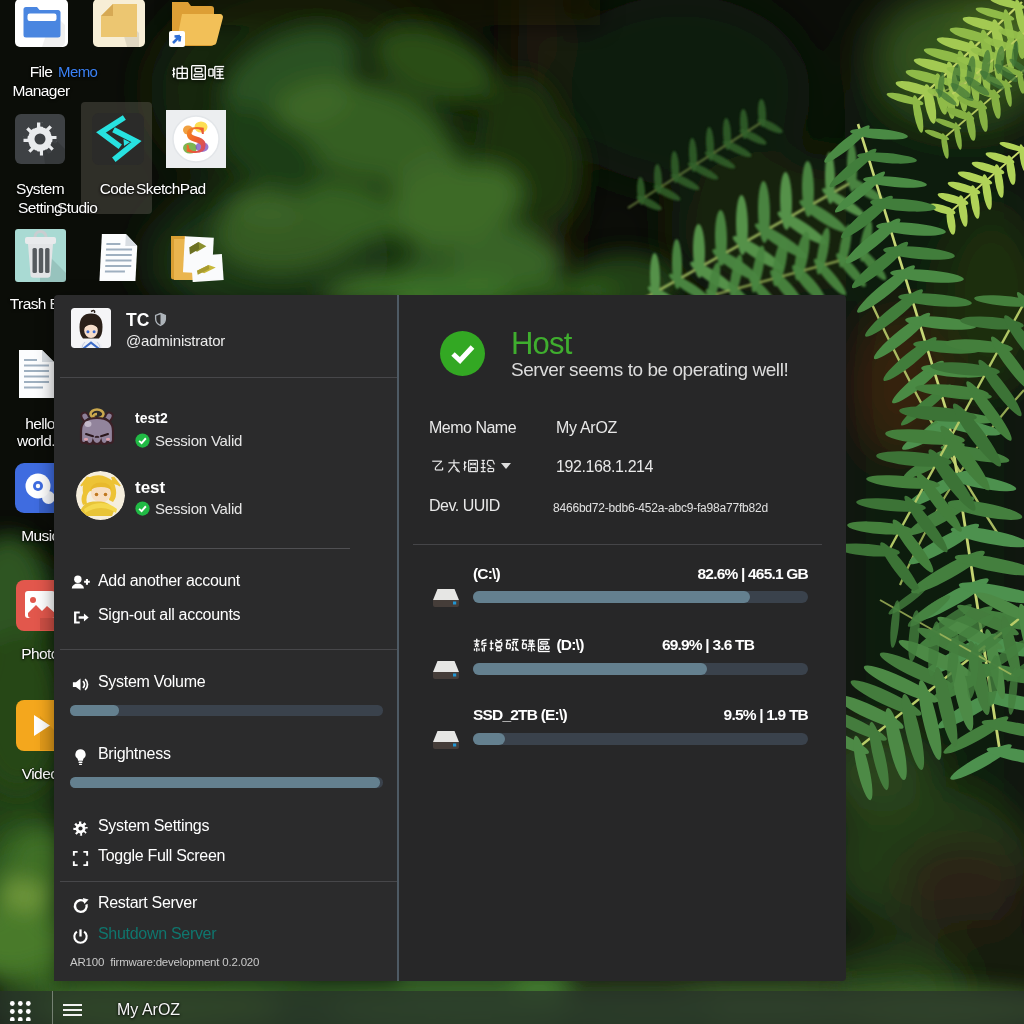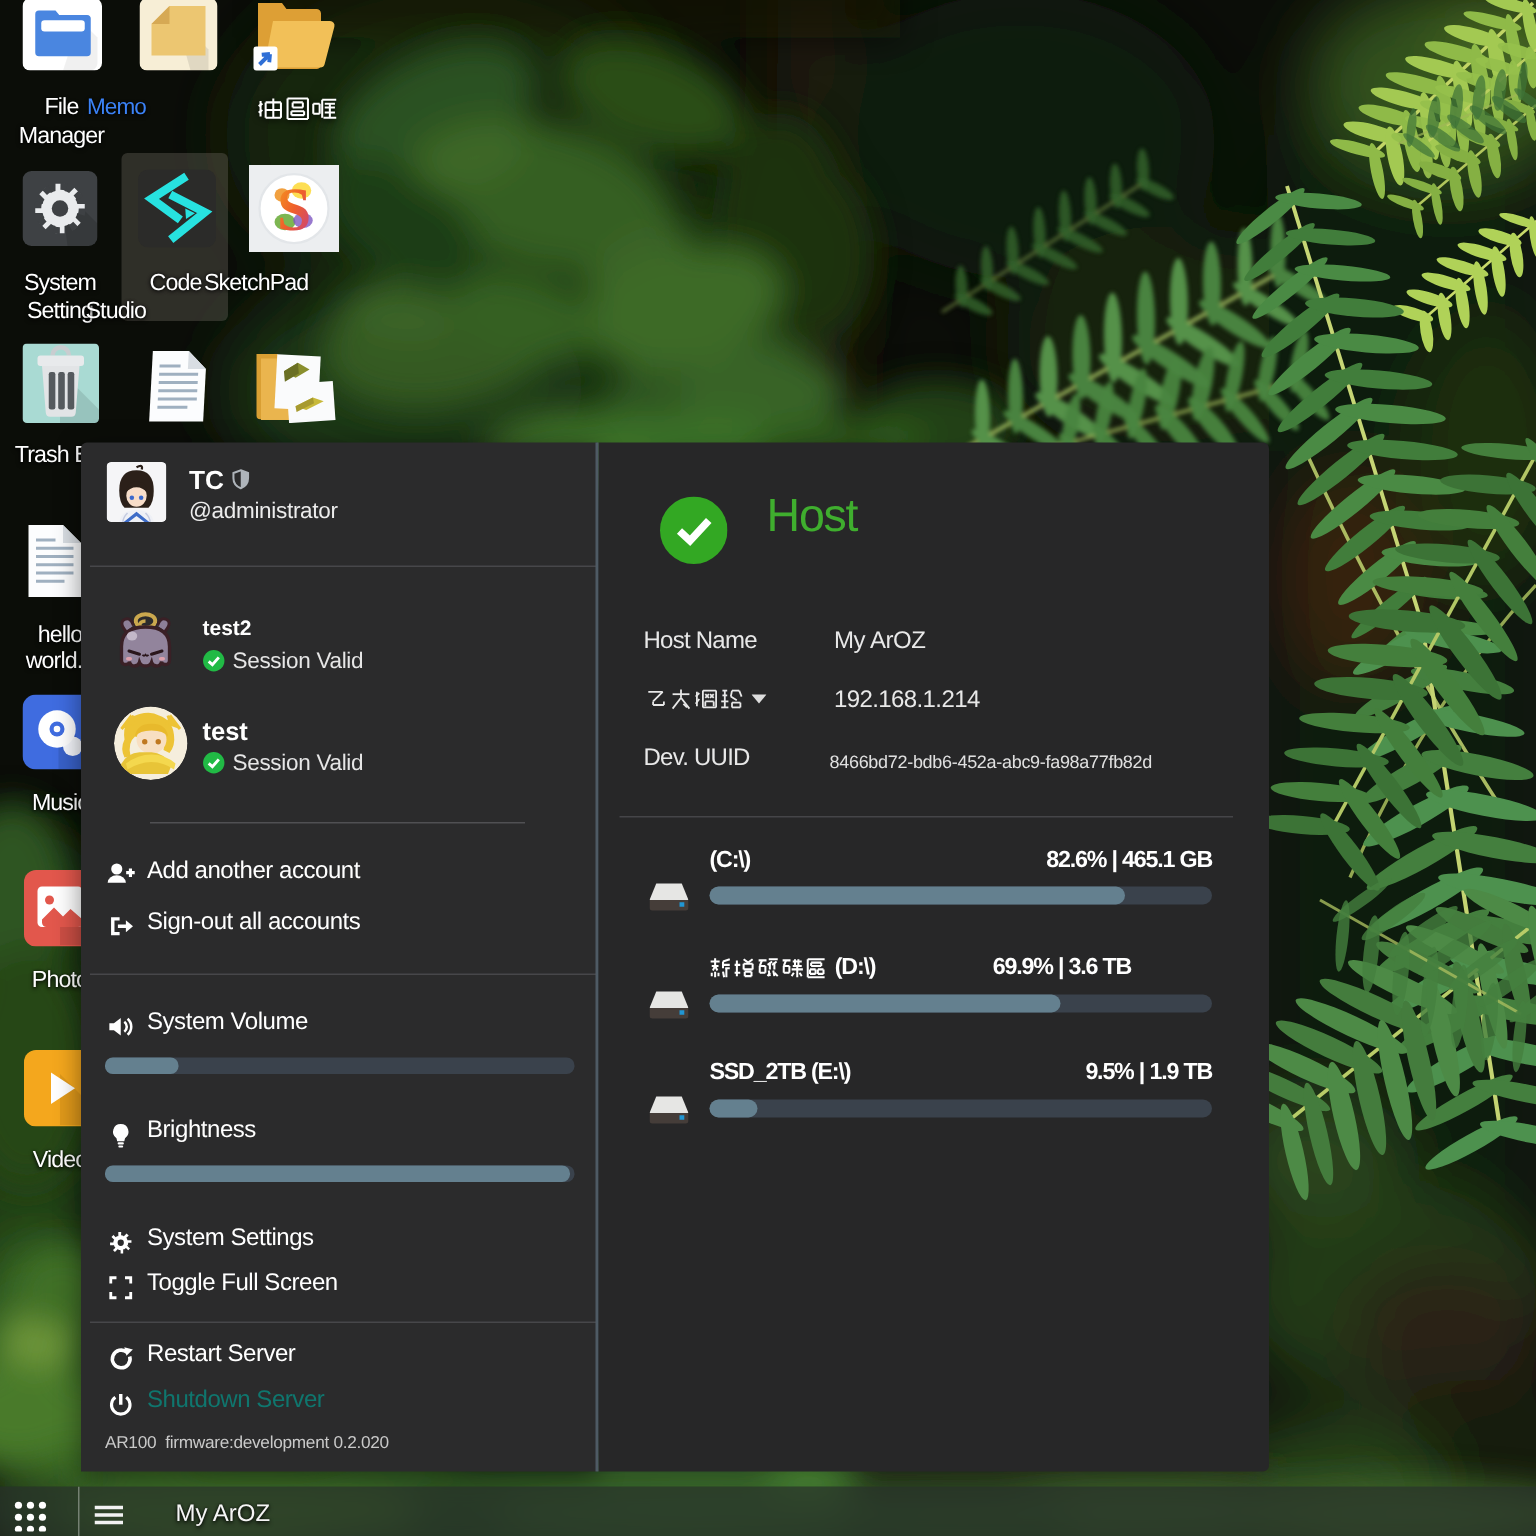--- a/index.html
+++ b/index.html
@@ -660,21 +660,22 @@
     </div>
     <div style="position:absolute;left:98px;top:925px;font-size:16px;color:#0f766e;letter-spacing:-.3px">Shutdown Server</div>
 <div style="position:absolute;left:70px;top:956px;font-size:11.5px;color:#c9c9c9;letter-spacing:-.2px">AR100&nbsp; firmware:development 0.2.020</div>
 <div style="position:absolute;left:399px;top:295px;width:447px;height:686px;background:#272728;border-radius:0 4px 4px 0"></div>
 <div style="position:absolute;left:397px;top:295px;width:2px;height:686px;background:#4e5a64"></div>
 <svg style="position:absolute;left:440px;top:331px" width="45" height="45" viewBox="0 0 45 45">
       <circle cx="22.5" cy="22.5" r="22.5" fill="#33a823"></circle>
       <path d="M13 23 L20 29.5 L32.5 16" stroke="#fff" stroke-width="5" fill="none"></path>
     </svg>
 <div style="position:absolute;left:511px;top:326px;font-size:31px;color:#3fae2e;letter-spacing:-.8px">Host</div>
-<div style="position:absolute;left:429px;top:419px;font-size:16px;color:#e8e8e8;letter-spacing:-.5px">Host Name</div>
+<div style="position:absolute;left:511px;top:359px;font-size:19px;color:#dcdcdc;letter-spacing:-.45px">Server seems to be operating well!</div>
+<div style="position:absolute;left:429px;top:419px;font-size:16px;color:#e8e8e8;letter-spacing:-.5px">Memo Name</div>
 <div style="position:absolute;left:556px;top:419px;font-size:16px;color:#e8e8e8;letter-spacing:-.3px">My ArOZ</div>
 <div style="position:absolute;left:429px;top:458px;display:flex;align-items:center">
       <svg width="16" height="16" viewBox="0 0 20 20" style="vertical-align:-2px;margin-right:1px">
         <g stroke="#e8e8e8" stroke-width="1.5" stroke-linecap="butt">
           <path d="M4 4 L16 4"></path>
           <path d="M16 4 L8 12"></path>
           <path d="M8 12 L8 15"></path>
           <path d="M8 15 L17 15"></path>
           <path d="M17 15 L17 12"></path>
         </g>

